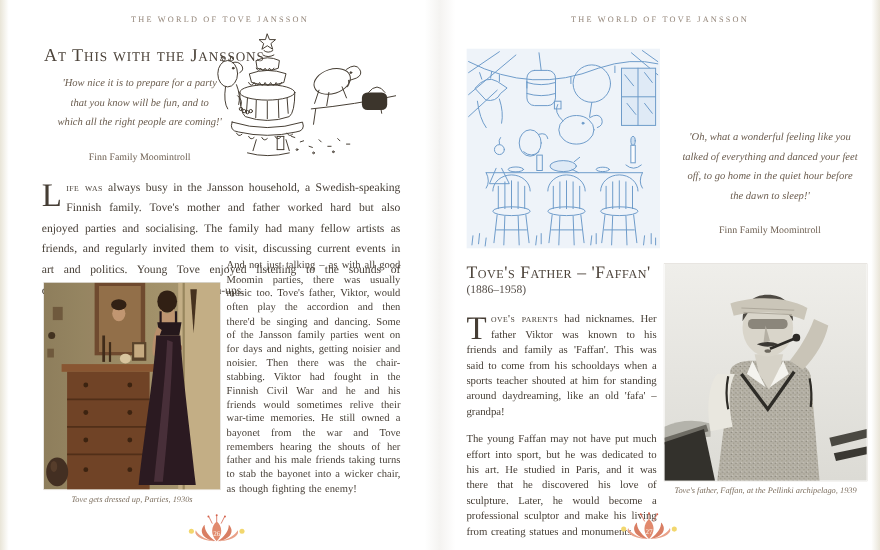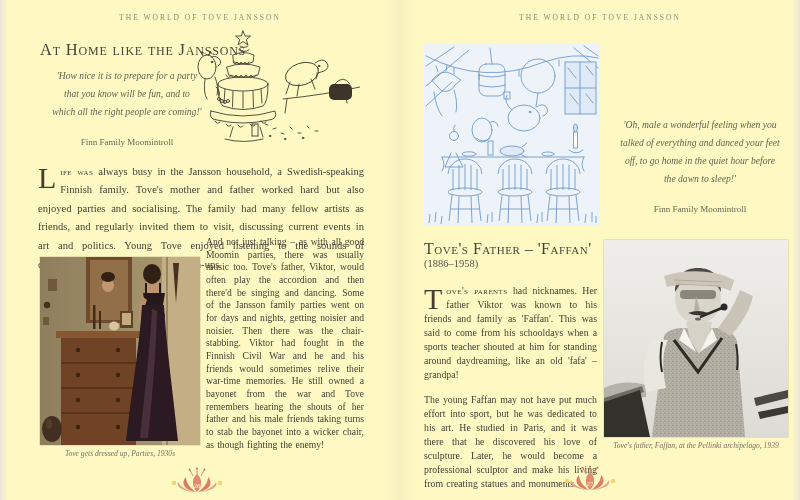--- a/index.html
+++ b/index.html
@@ -1,18 +1,18 @@
 <!DOCTYPE html>
 <html><head>
 <meta charset="utf-8">
 <style>
   html,body{margin:0;padding:0;background:#d8d4c8;}
   .spread{
     position:relative;width:800px;height:500px;overflow:hidden;
-    background:#fef9c3;
+    background:#ffffff;
     font-family:"Liberation Serif","DejaVu Serif",serif;
     color:#463e35;
   }
   .edge{position:absolute;top:0;bottom:0;width:8px;pointer-events:none;}
   .edge.left{left:0;background:linear-gradient(to right,#e9e5d8,rgba(233,229,216,0));}
   .edge.right{right:0;background:linear-gradient(to left,#e9e5d8,rgba(233,229,216,0));}
   .gutter{position:absolute;top:0;bottom:0;left:386px;width:28px;
     background:linear-gradient(to right,rgba(150,140,118,0),rgba(150,140,118,0.10),rgba(150,140,118,0));pointer-events:none;}
   .page-header{position:absolute;top:13px;width:400px;text-align:center;
     font-size:7.5px;letter-spacing:2px;color:#94867a;}
@@ -52,21 +52,21 @@
   .flower-left{left:169px;top:466px;}
   .flower-right{left:562px;top:464px;}
 </style>
 </head>
 <body>
 
 <div class="spread">
 
   <div class="page-header lp">THE WORLD OF TOVE JANSSON</div>
 
-  <div class="chapter-title">At Home like the Janssons</div>
+  <div class="chapter-title">At This with the Janssons</div>
 
   <div class="epigraph epi-left">
     <div class="ql">'How nice it is to prepare for a party</div>
     <div class="ql">that you know will be fun, and to</div>
     <div class="ql">which all the right people are coming!'</div>
     <div class="attr">Finn Family Moomintroll</div>
   </div>
 
   <svg class="illu illu-cake" width="165" height="122" viewBox="0 0 165 122">
     <g stroke="#453d33" stroke-width="0.9" fill="none" stroke-linecap="round" stroke-linejoin="round">
@@ -237,21 +237,21 @@
       <path d="M122,130 A17,15 0 0,1 156,130"></path>
       <path d="M127,125 L127,146 M133,121 L133,146 M139,120 L139,146 M145,121 L145,146 M151,125 L151,146"></path>
       <ellipse cx="139" cy="148" rx="17" ry="4"></ellipse>
       <path d="M126,151 L123,177 M152,151 L155,177 M133,152 L132,179 M145,152 L146,179 M125,165 L153,165"></path>
       <path d="M6,170 l-1,9 M12,168 l-1,10 M18,172 l-1,8 M64,170 l-1,9 M68,168 l0,10 M114,170 l-1,9 M118,168 l0,10 M162,170 l-1,9 M168,168 l0,10 M172,172 l0,7"></path>
     </g>
   </svg>
 
 
   <div class="epigraph epi-right">
-    <div class="ql">'Oh, male a wonderful feeling when you</div>
+    <div class="ql">'Oh, what a wonderful feeling like you</div>
     <div class="ql">talked of everything and danced your feet</div>
     <div class="ql">off, to go home in the quiet hour before</div>
     <div class="ql">the dawn to sleep!'</div>
     <div class="attr">Finn Family Moomintroll</div>
   </div>
 
   <div class="section-title">Tove's Father – 'Faffan'</div>
   <div class="section-years">(1886–1958)</div>
 
   <div class="r-body">

